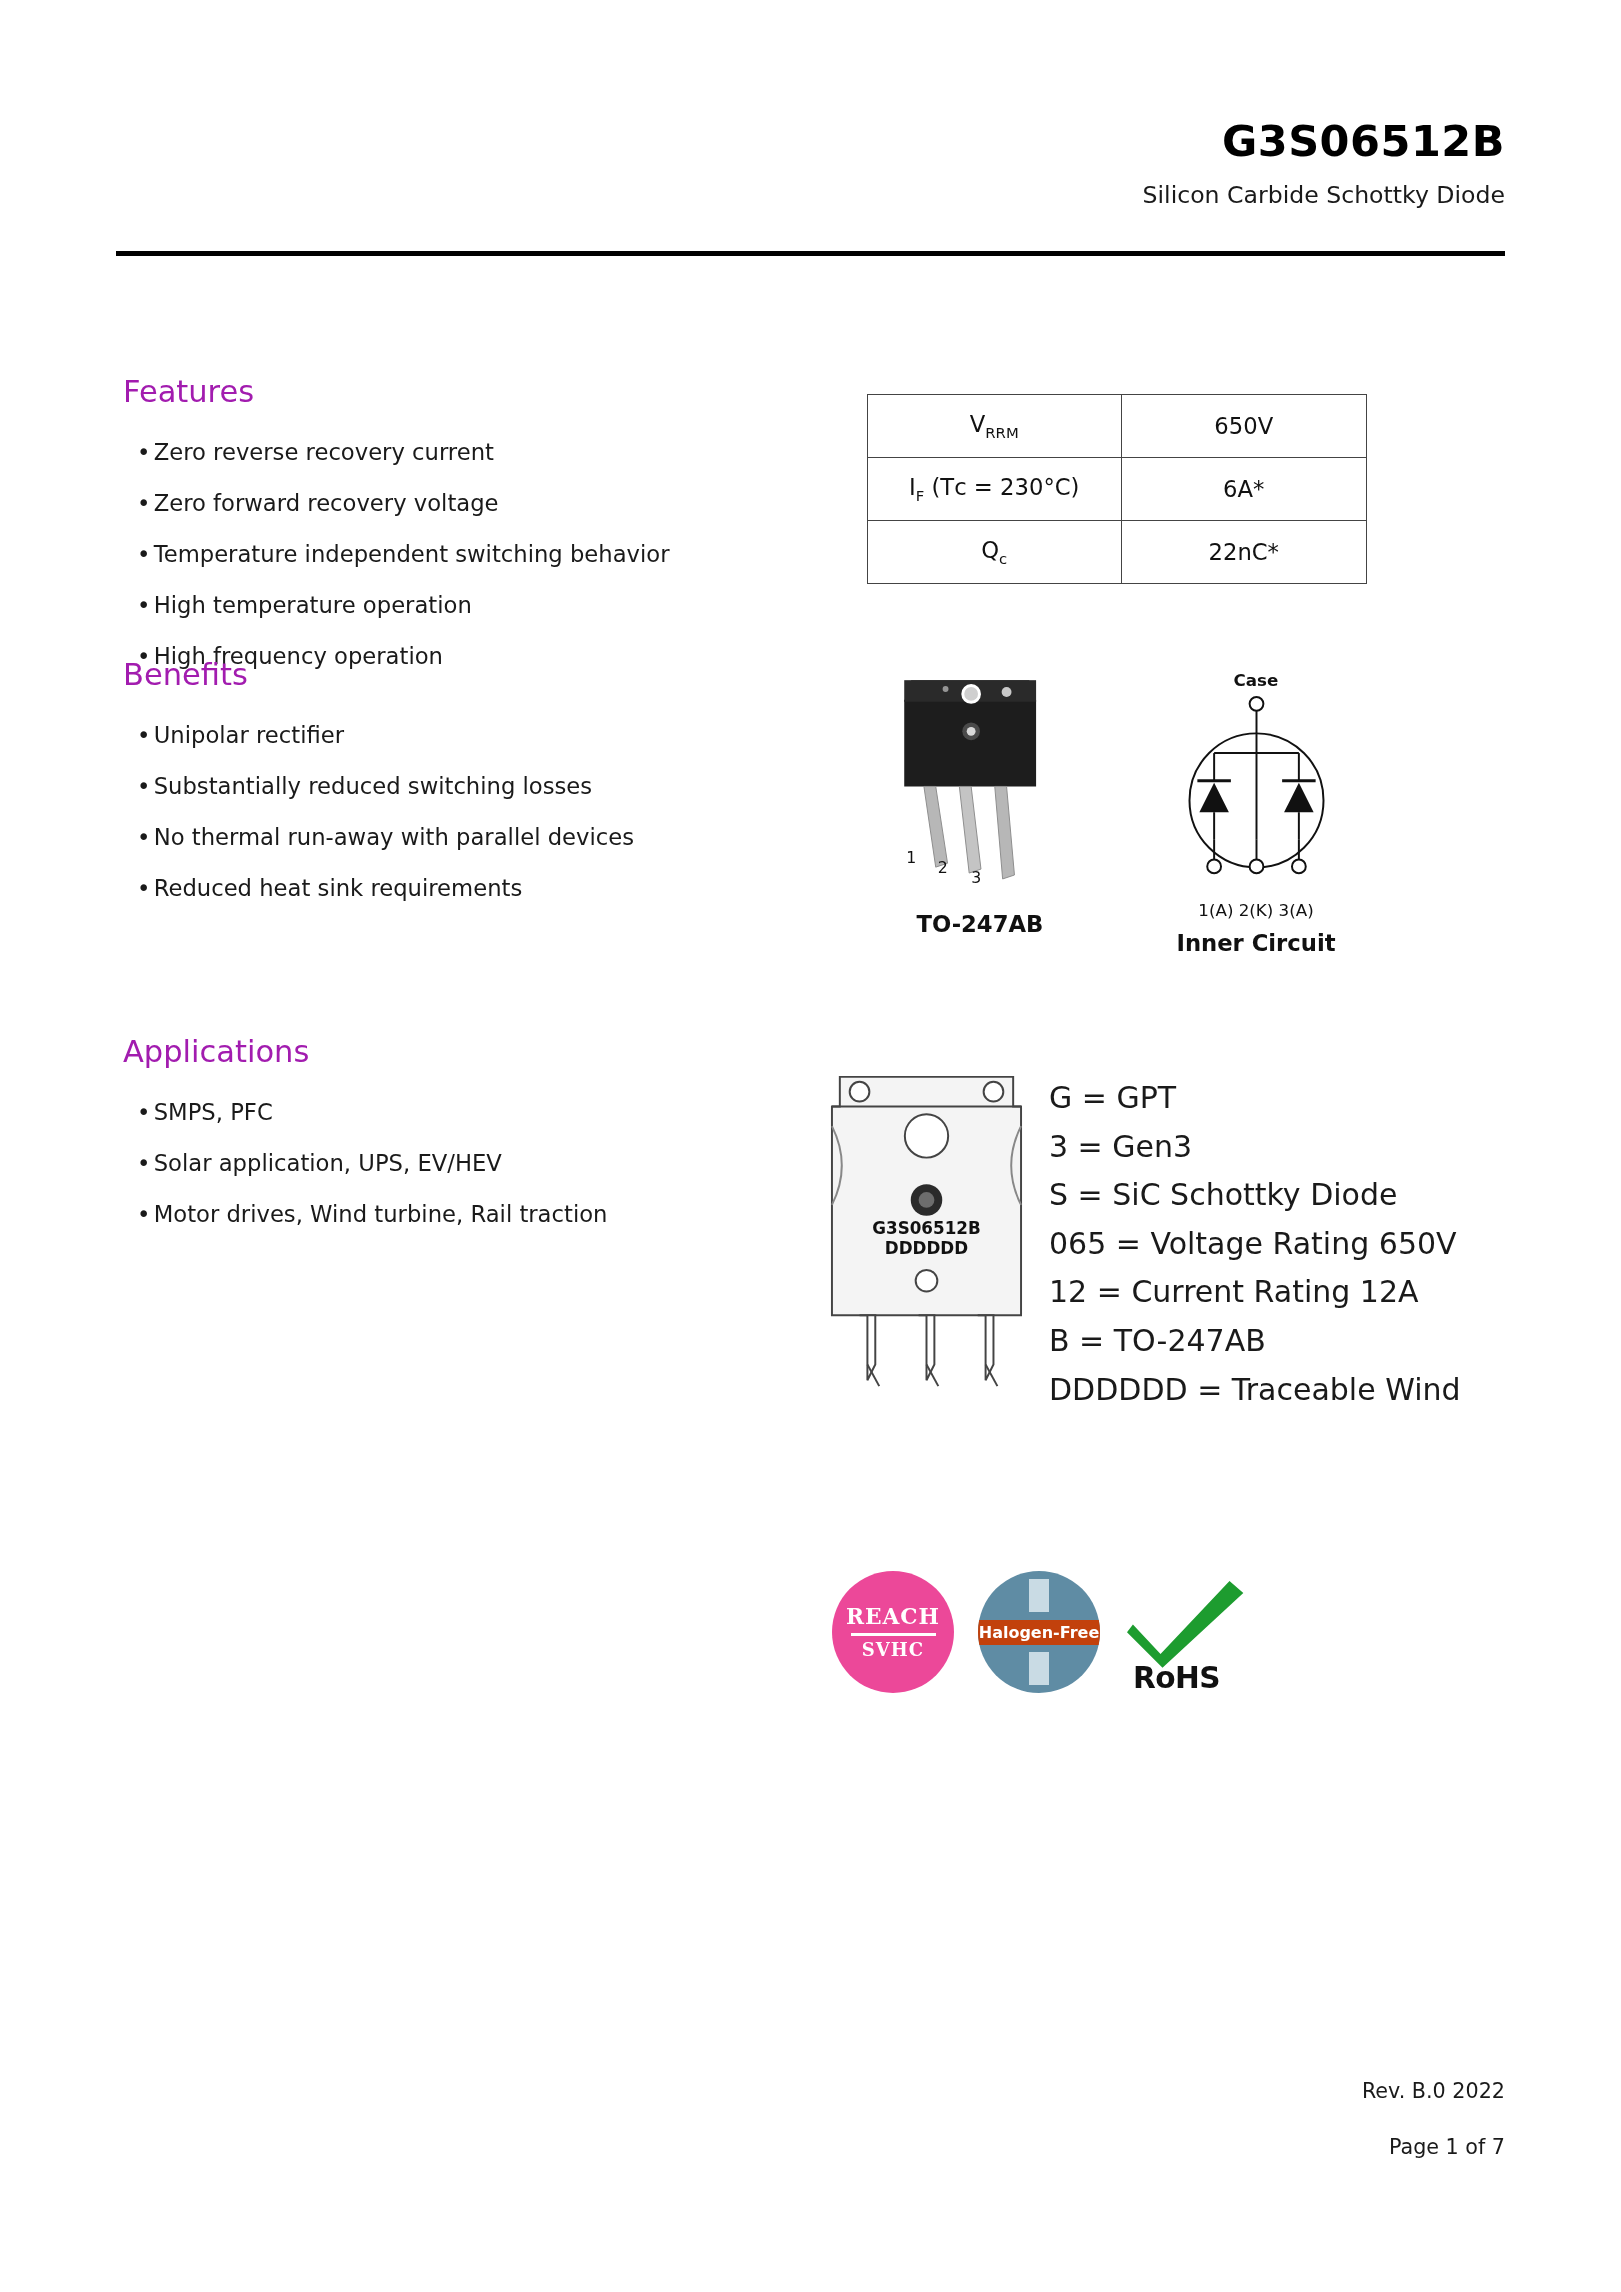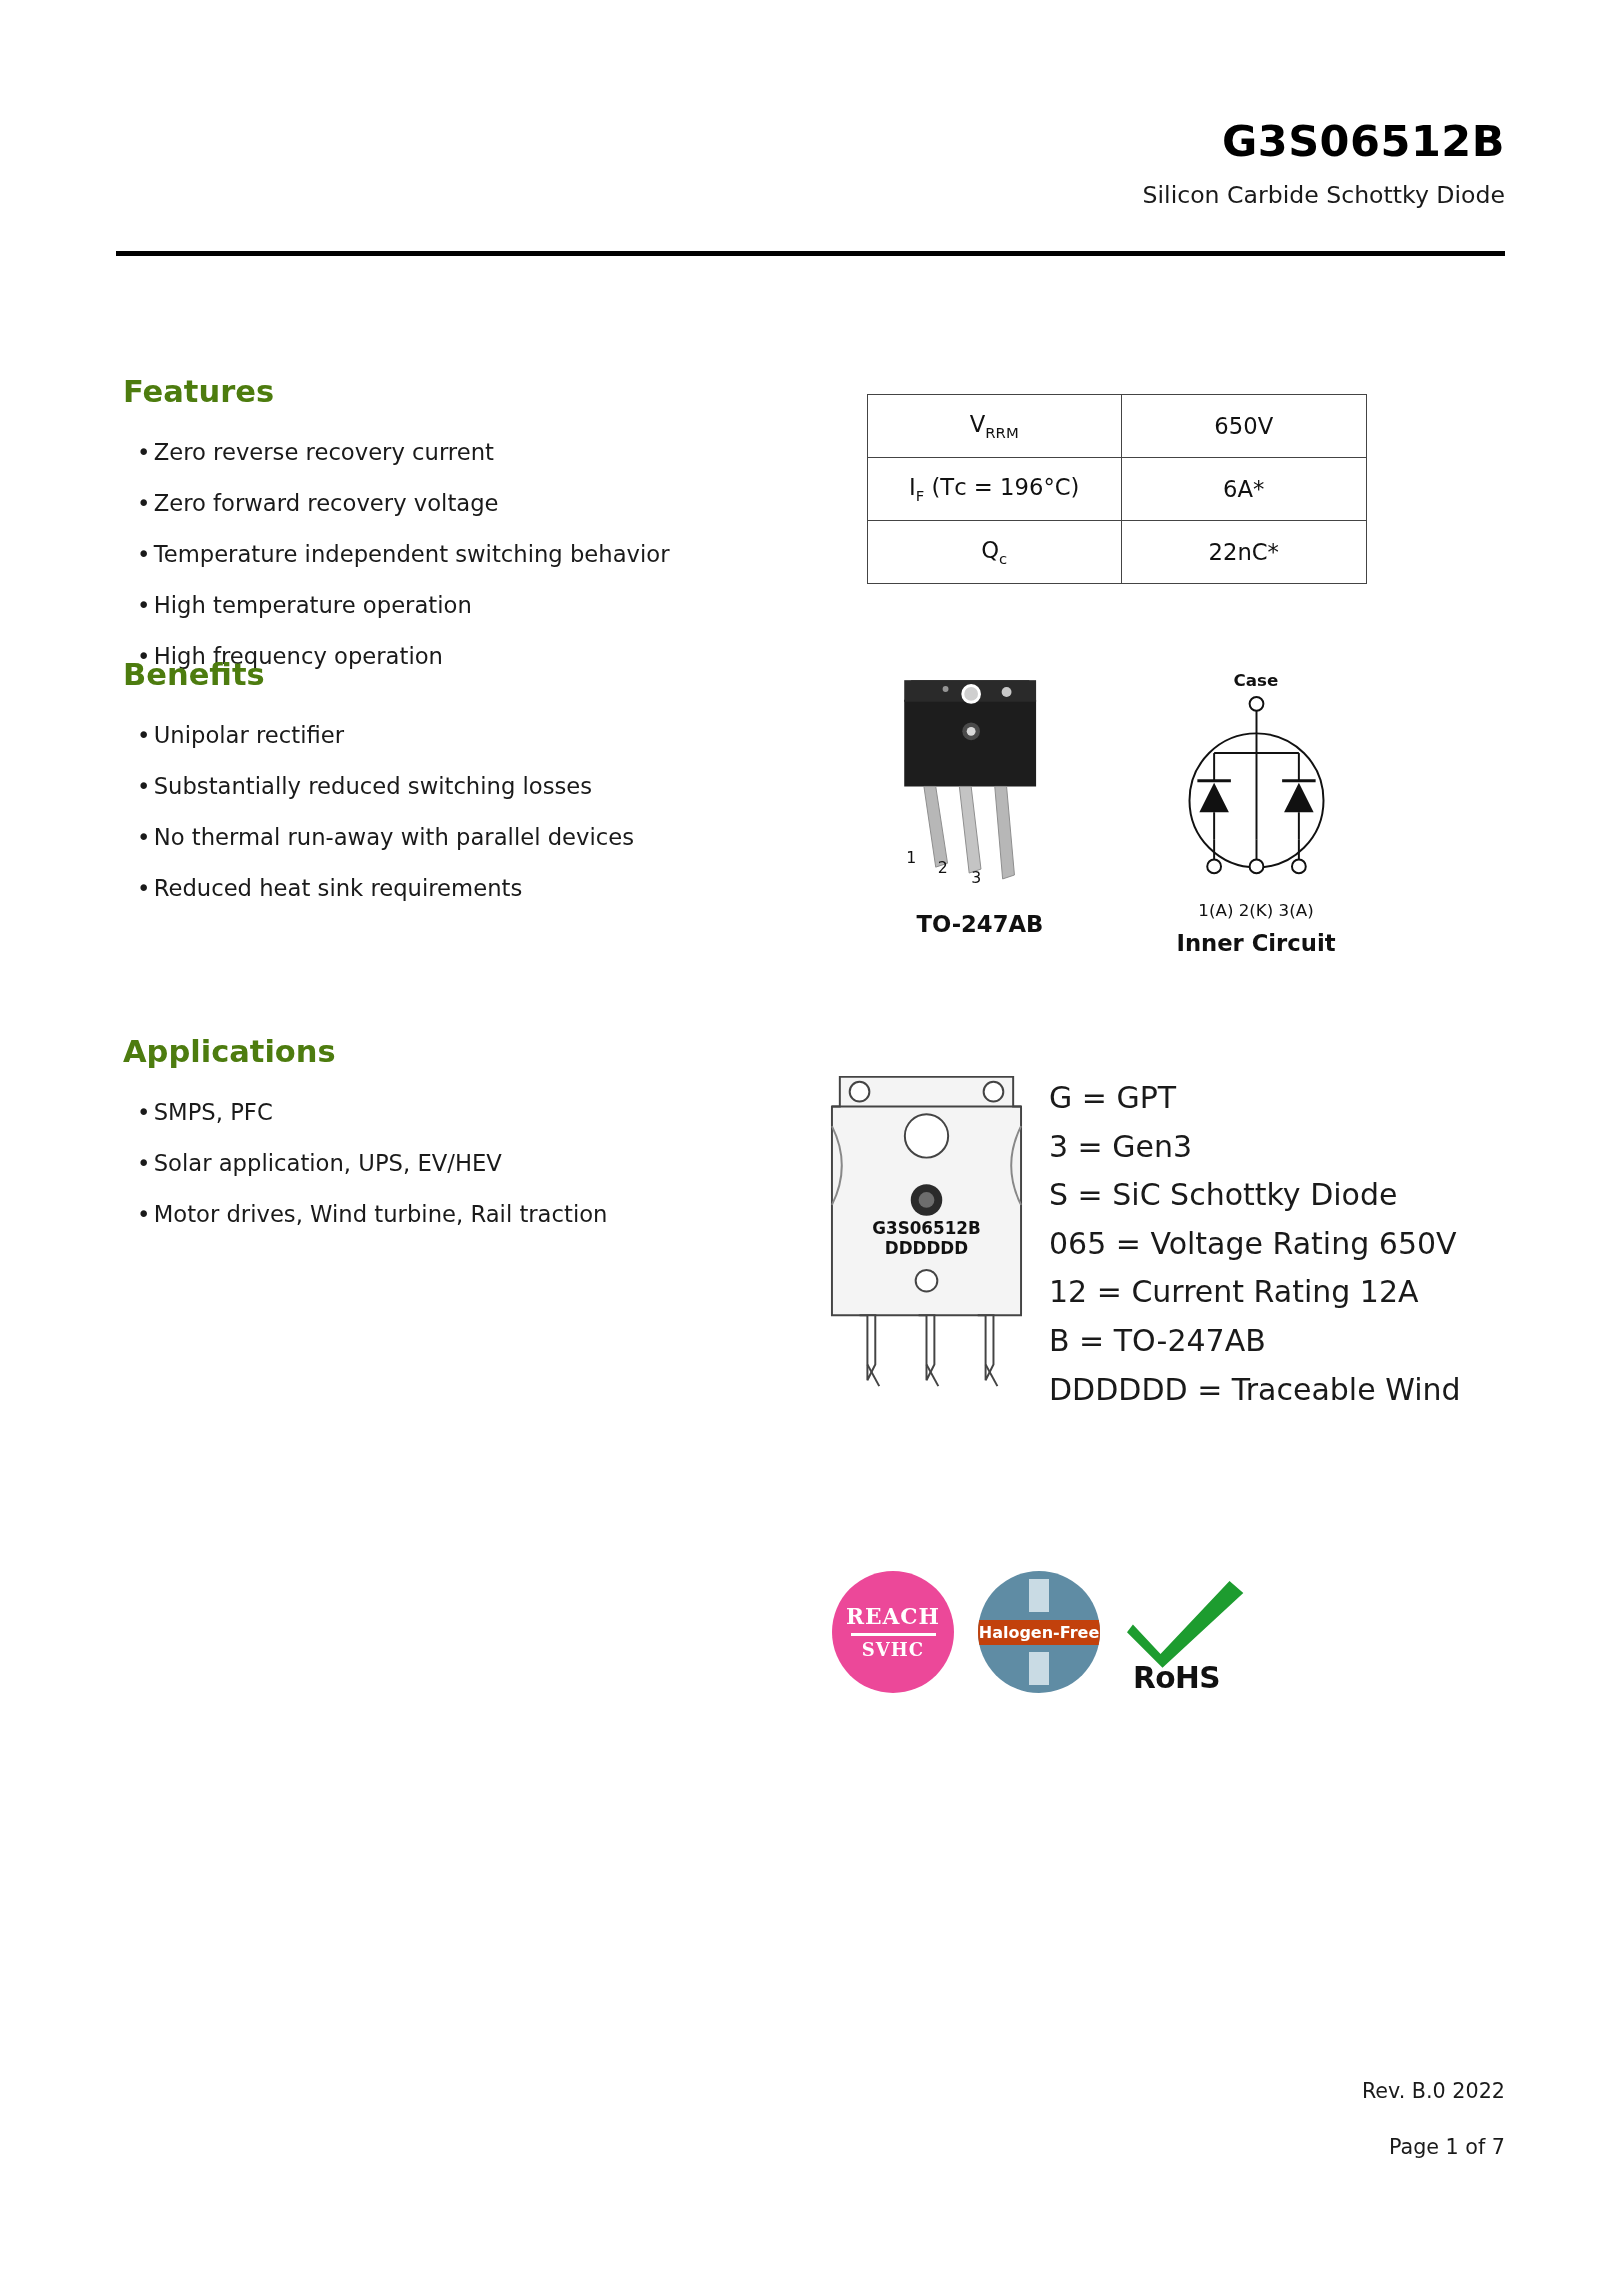--- a/index.html
+++ b/index.html
@@ -52,22 +52,22 @@
 
   
   .left-col {
     position: absolute;
     left: 123px;
     top: 374px;
     width: 709px;
   }
   .section-title {
     font-size: 30.5px;
-    font-weight: bold;
-    color: #4d7c0f;
+    font-weight: normal;
+    color: #a21caf;
     margin: 0 0 25.6px 0;
   }
   .bullets { margin: 12px; padding: 0; list-style: none; }
   .bullets li {
     font-size: 22.7px;
     line-height: 1.52;
     color: #1a1a1a;
     margin-bottom: 16.7px;
     white-space: nowrap;
   }
@@ -255,21 +255,21 @@
   <table class="spec-table">
     <tbody>
       <tr>
         <td class="label">
           <span>V</span><span class="sub">RRM</span><span></span>
         </td>
         <td class="value">650V</td>
       </tr>
       <tr>
         <td class="label">
-          <span>I</span><span class="sub">F</span><span> (Tᴄ = 196°C)</span>
+          <span>I</span><span class="sub">F</span><span> (Tᴄ = 230°C)</span>
         </td>
         <td class="value">6A*</td>
       </tr>
       <tr>
         <td class="label">
           <span>Q</span><span class="sub">c</span><span></span>
         </td>
         <td class="value">22nC*</td>
       </tr>
     </tbody>

